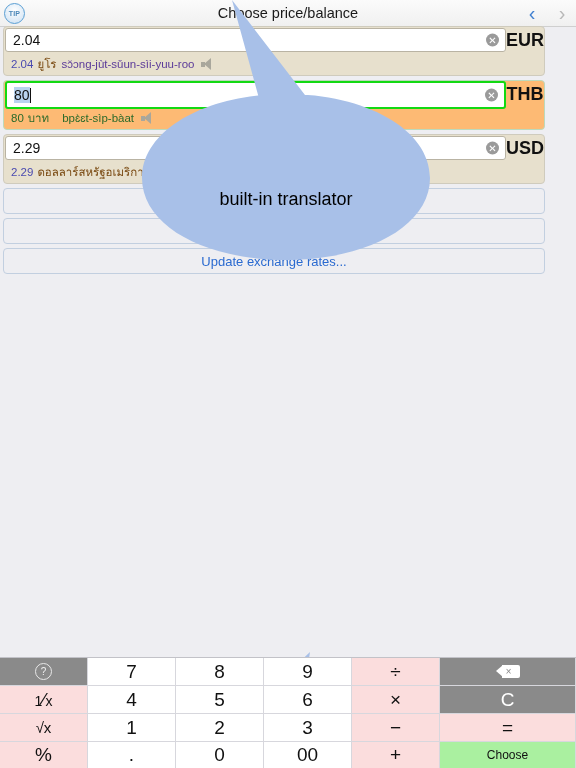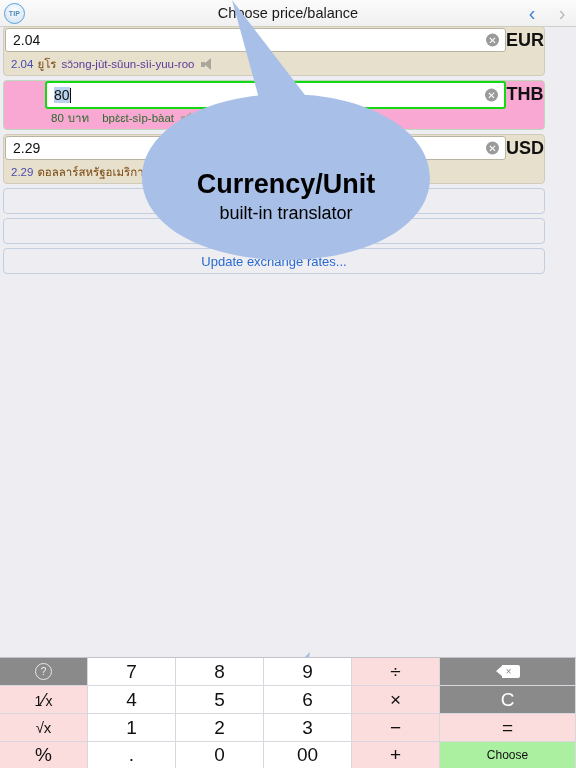--- a/index.html
+++ b/index.html
@@ -48,21 +48,21 @@
   
   .rows { position: absolute; left: 0; top: 26px; width: 548px; }
   .crow {
     position: relative;
     margin: 0 3px 4px 3px;
     border: 1px solid #cfcbbd;
     border-radius: 4px;
     background: #e7e0cd;
     overflow: hidden;
   }
-  .crow.active { background: #f9a8d4; border-color: #bcd9bc; padding-left: 40px; }
+  .crow.active { background: #fdba74; border-color: #bcd9bc; }
   .crow-top {
     display: flex; align-items: stretch;
     height: 26px;
   }
   .crow-input {
     position: relative;
     flex: 1 1 auto;
     margin: 1px 0 1px 1px;
     background: #ffffff;
     border: 1px solid #b9b3a3;
@@ -295,21 +295,20 @@
       <span>Update exchange rates...</span>
     </div>
   </div>
 
   <div class="bubble" id="bubble1">
     <svg width="292" height="178" viewBox="0 0 292 178">
       <path d="M146,8 C225,8 290,43 290,92 C290,141 225,174 146,174 C67,174 2,141 2,92 C2,43 67,8 146,8 Z
                M120,16 L92,-86 L175,22 Z" fill="#a8c0e8"></path>
     </svg>
     <div class="bubble-text">
-      <div class="l1">Currency/Unit</div>
       <div class="l3">built-in translator</div>
     </div>
   </div>
 
   <div class="bubble" id="bubble2">
     <svg width="170" height="82" viewBox="0 0 170 82">
       <path d="M85,4 C131,4 168,20 168,42 C168,64 131,79 85,79 C39,79 2,64 2,42 C2,20 39,4 85,4 Z
                M70,8 L108,-28 L102,12 Z" fill="#a8c0e8"></path>
     </svg>
     <div class="bubble-text">

